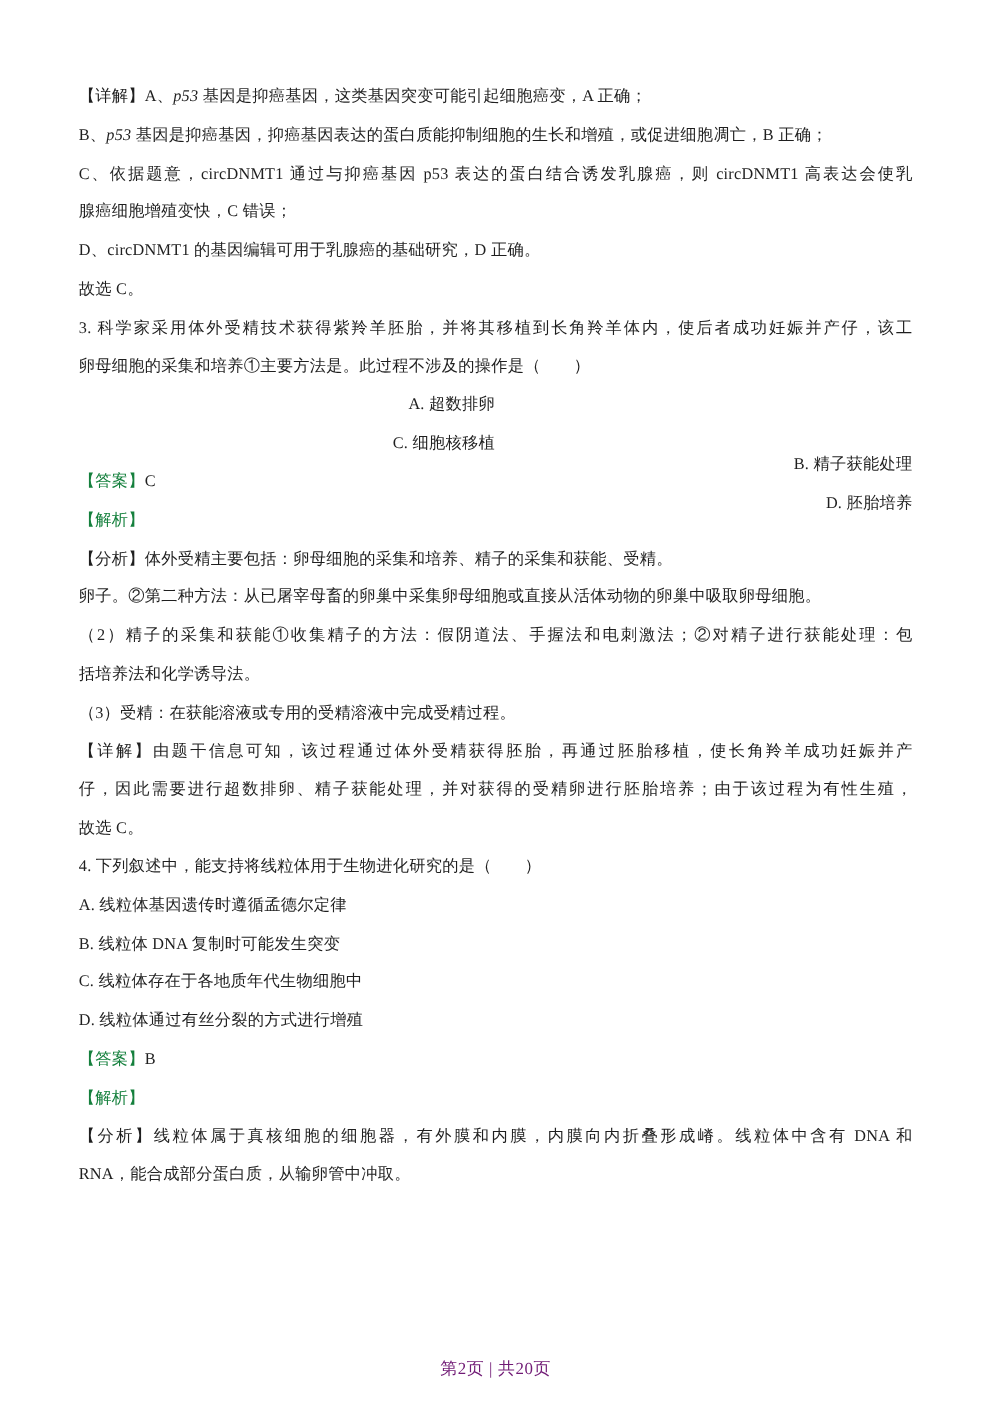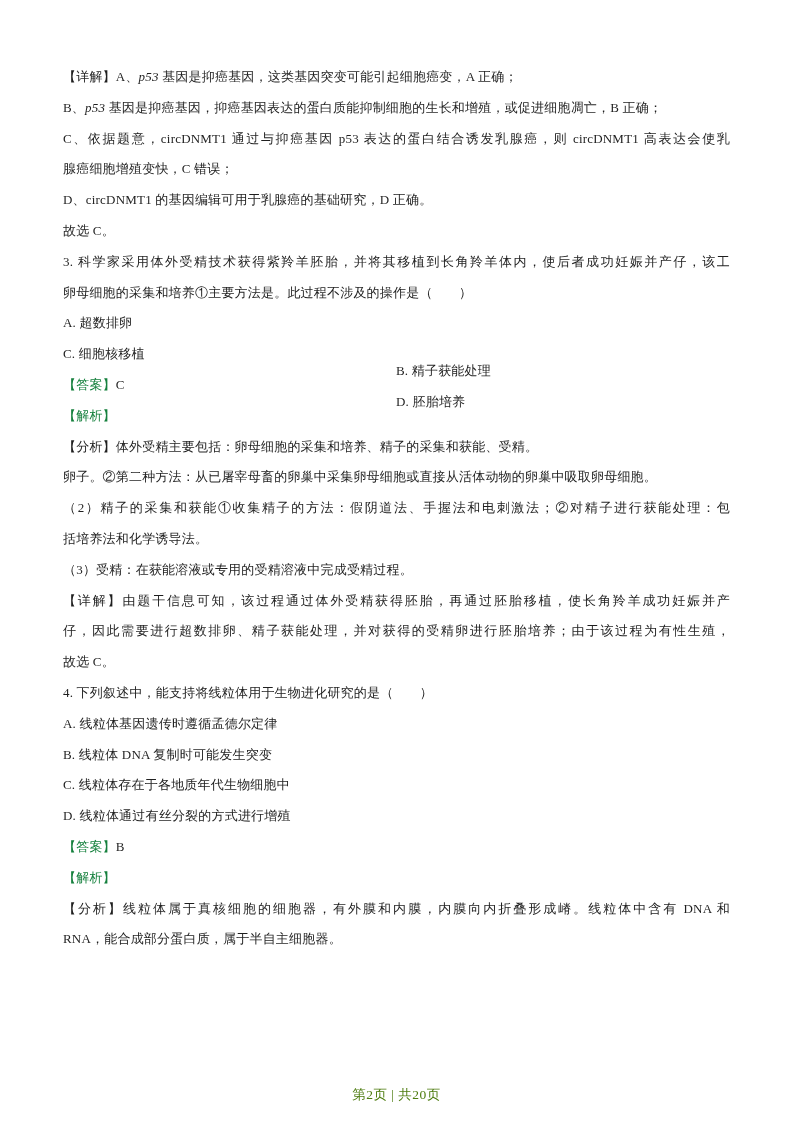--- a/index.html
+++ b/index.html
@@ -26,32 +26,32 @@
     height:30.8px;
     white-space:normal;
     letter-spacing:0.2px;
   }
   
   .jfull{
     text-align:justify;
     text-align-last:justify;
     text-justify:inter-character;
   }
-  .opt-row{display:flex;}
+  .opt-row{display:flex;text-align:right;}
   .opt-cell{flex:0 0 333px;}
   .opt-cell:last-child{flex:1 1 auto;margin-top:48px;}
   .i{font-style:italic;}
   .blue{color:#15803d;}
   .footer{
     position:absolute;
     left:0;top:1086px;
     width:793px;
     text-align:center;
     font-size:13.5px;
-    color:#4d7c0f;
+    color:#701a75;
     letter-spacing:0.5px;
   }
 </style>
 </head>
 <body>
 
 <div class="page">
   <div class="doc" id="doc">
       <div class="line"><span>【详解】A、</span><span class="i">p53</span><span> 基因是抑癌基因，这类基因突变可能引起细胞癌变，A 正确；</span></div>
       <div class="line"><span>B、</span><span class="i">p53</span><span> 基因是抑癌基因，抑癌基因表达的蛋白质能抑制细胞的生长和增殖，或促进细胞凋亡，B 正确；</span></div>
@@ -80,18 +80,18 @@
       <div class="line jfull"><span>仔，因此需要进行超数排卵、精子获能处理，并对获得的受精卵进行胚胎培养；由于该过程为有性生殖，</span></div>
       <div class="line"><span>故选 C。</span></div>
       <div class="line"><span>4. 下列叙述中，能支持将线粒体用于生物进化研究的是（　　）</span></div>
       <div class="line"><span>A. 线粒体基因遗传时遵循孟德尔定律</span></div>
       <div class="line"><span>B. 线粒体 DNA 复制时可能发生突变</span></div>
       <div class="line"><span>C. 线粒体存在于各地质年代生物细胞中</span></div>
       <div class="line"><span>D. 线粒体通过有丝分裂的方式进行增殖</span></div>
       <div class="line"><span class="blue">【答案】</span><span>B</span></div>
       <div class="line"><span class="blue">【解析】</span></div>
       <div class="line jfull"><span>【分析】线粒体属于真核细胞的细胞器，有外膜和内膜，内膜向内折叠形成嵴。线粒体中含有 DNA 和</span></div>
-      <div class="line"><span>RNA，能合成部分蛋白质，属于半自主细胞器。</span></div>
+      <div class="line"><span>RNA，能合成部分蛋白质，从输卵管中冲取。</span></div>
     </div>
   <div class="footer">
     <span>第2页 | 共20页</span>
   </div>
 </div>
 
 </body></html>

